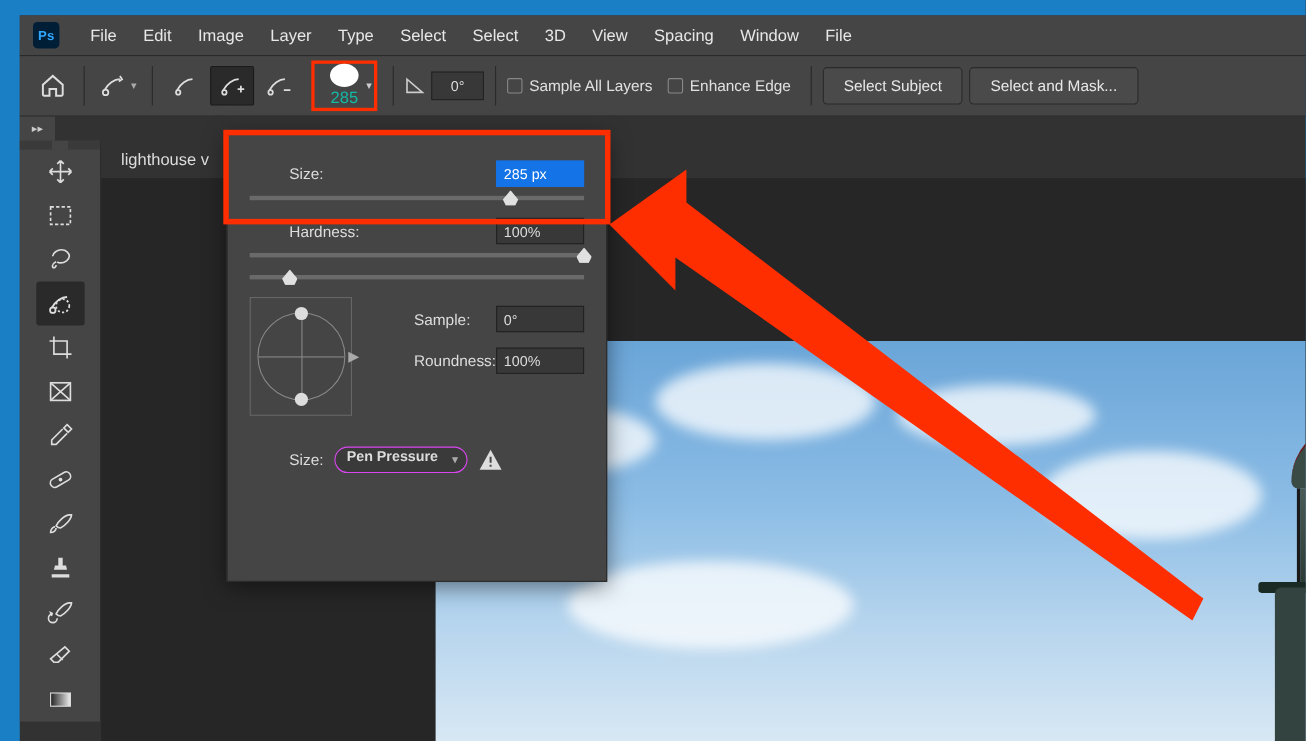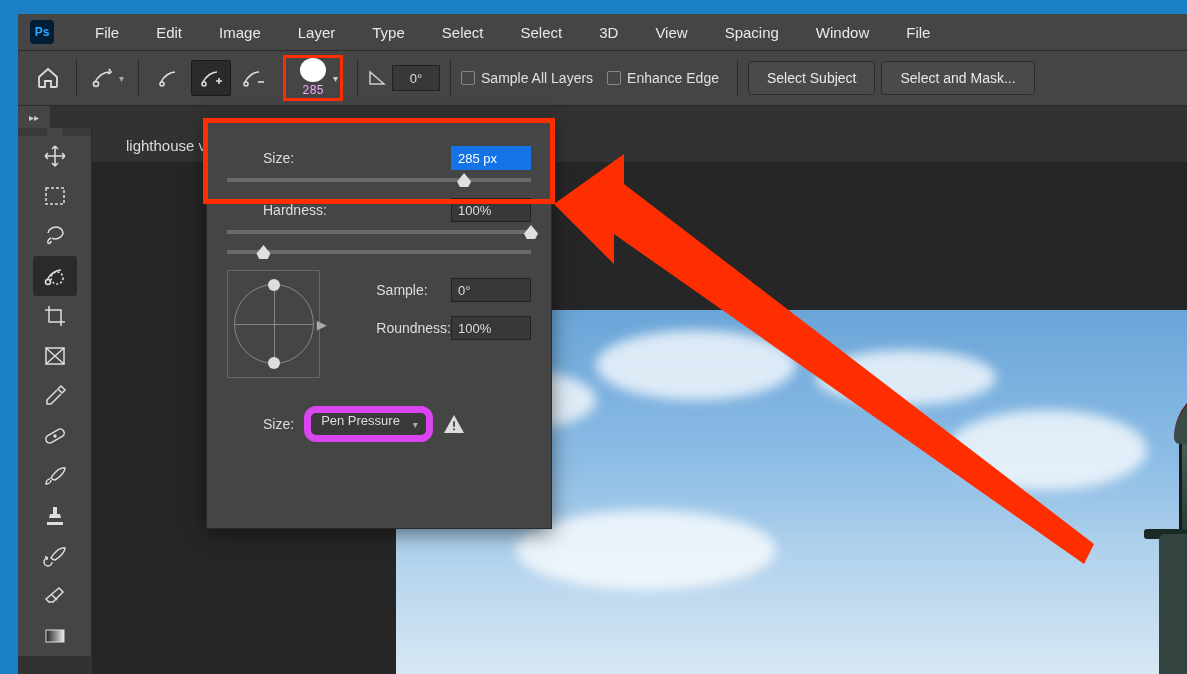--- a/index.html
+++ b/index.html
@@ -1,55 +1,55 @@
 <!DOCTYPE html>
 <html><head>
 <meta charset="utf-8">
 <style>
 * { box-sizing: border-box; margin: 0; padding: 0; font-family: 'Segoe UI', Tahoma, sans-serif; }
 body { background: #1a7fc4; width: 1187px; height: 674px; overflow: hidden; position: relative; }
 
 .window { position: absolute; top: 14px; left: 18px; right: 0; bottom: 0; background: #323232; }
 
-.menubar { height: 36px; background: #454545; display: flex; align-items: center; padding: 0 12px; gap: 21px; }
+.menubar { height: 36px; background: #454545; display: flex; align-items: center; padding: 0 12px; gap: 8px; }
 .ps-logo { width: 24px; height: 24px; background: #001e36; border-radius: 4px; display: flex; align-items: center; justify-content: center; color: #31a8ff; font-weight: bold; font-size: 12px; margin-right: 12px; }
 .menu-item { color: #e8e8e8; font-size: 15px; padding: 4px 8px; cursor: pointer; }
 
 .optionbar { height: 56px; background: #454545; display: flex; align-items: center; padding: 0 12px; gap: 6px; border-top: 1px solid #2a2a2a; border-bottom: 1px solid #2a2a2a; }
 .home-btn { width: 36px; height: 36px; display: flex; align-items: center; justify-content: center; cursor: pointer; }
 .sep { width: 1px; height: 36px; background: #2a2a2a; margin: 0 4px; }
 .tool-dropdown { display: flex; align-items: center; gap: 4px; padding: 4px; }
 
 .toggle-group { display: flex; gap: 2px; }
 .toggle-btn { width: 40px; height: 36px; display: flex; align-items: center; justify-content: center; cursor: pointer; border-radius: 2px; }
 .toggle-btn.active { background: #2a2a2a; border: 1px solid #1a1a1a; }
 
 .brush-preset { width: 60px; height: 46px; display: flex; flex-direction: column; align-items: center; justify-content: center; border: 3px solid #ff2e00; position: relative; cursor: pointer; margin: 0 4px; }
 .brush-circle { width: 26px; height: 26px; background: #fff; border-radius: 50%; }
-.brush-size-lbl { color: #f0abfc; font-size: 12px; margin-top: 2px; font-family: Liberation Mono, monospace; }
+.brush-size-lbl { color: #14b8a6; font-size: 15px; margin-top: 2px; }
 .brush-chev { position: absolute; right: 2px; top: 50%; transform: translateY(-50%); color: #ccc; font-size: 10px; }
 
 .angle-sec { display: flex; align-items: center; gap: 6px; }
 .angle-tri { width: 18px; height: 18px; }
 .angle-input { width: 48px; height: 26px; background: #383838; border: 1px solid #222; color: #ddd; font-size: 13px; text-align: center; }
 
 .checkbox-opt { display: flex; align-items: center; gap: 6px; color: #e0e0e0; font-size: 14px; cursor: pointer; }
 .chk { width: 14px; height: 14px; border: 1px solid #888; border-radius: 2px; }
 
 .big-btn { height: 34px; padding: 0 18px; background: #4a4a4a; border: 1px solid #2a2a2a; color: #e8e8e8; font-size: 14px; border-radius: 4px; cursor: pointer; display: flex; align-items: center; }
 
 .expand-tab { width: 32px; height: 22px; background: #454545; display: flex; align-items: center; justify-content: center; color: #ccc; font-size: 10px; cursor: pointer; }
 
 .toolbar { position: absolute; left: 0; top: 114px; width: 74px; background: #454545; border-right: 1px solid #2a2a2a; }
 .toolbar-header { height: 8px; background: linear-gradient(90deg, #3a3a3a 0%, #3a3a3a 40%, #454545 40%, #454545 60%, #3a3a3a 60%); }
 .tool-slot { width: 44px; height: 40px; margin: 0 auto; display: flex; align-items: center; justify-content: center; cursor: pointer; position: relative; }
 .tool-slot.active { background: #2a2a2a; border-radius: 3px; }
 .tool-svg { width: 24px; height: 24px; }
 
-.doc-tab { position: absolute; left: 74px; top: 114px; height: 34px; background: #323232; padding: 0 34px; display: flex; align-items: center; color: #ddd; font-size: 15px; font-weight: 500; }
+.doc-tab { position: absolute; left: 74px; top: 114px; height: 34px; background: #323232; padding: 0 18px; display: flex; align-items: center; color: #ddd; font-size: 15px; font-weight: 500; }
 
 .canvas-area { position: absolute; left: 74px; top: 148px; right: 0; bottom: 0; background: #262626; }
 .sky { position: absolute; left: 304px; top: 148px; right: 0; bottom: 0; background: linear-gradient(180deg, #6aa5d8 0%, #8bbce5 40%, #b5d4ed 70%, #d8e8f4 100%); overflow: hidden; }
 .cloud { position: absolute; background: rgba(255,255,255,0.75); border-radius: 50%; filter: blur(6px); }
 
 .lighthouse-top { position: absolute; left: 748px; bottom: 0; width: 240px; height: 290px; }
 .lh-roof { position: absolute; left: 50%; transform: translateX(-50%); top: 0; width: 180px; height: 60px; background: #3a4a45; border-radius: 90px 90px 10px 10px; border-top: 4px solid #6a1818; }
 .lh-glass { position: absolute; left: 50%; transform: translateX(-50%); top: 60px; width: 170px; height: 90px; background: linear-gradient(180deg, #4a5a55 0%, #2a3a35 100%); border-left: 3px solid #1a1a1a; border-right: 3px solid #1a1a1a; }
 .lh-base { position: absolute; left: 50%; transform: translateX(-50%); top: 150px; width: 210px; height: 150px; background: #334440; border-radius: 6px 6px 0 0; }
 .lh-rail { position: absolute; left: 50%; transform: translateX(-50%); top: 145px; width: 240px; height: 10px; background: #1a2a25; border-radius: 3px; }
@@ -64,21 +64,21 @@
 .slider-thumb { position: absolute; top: -5px; width: 14px; height: 14px; background: #e0e0e0; transform: translateX(-50%); cursor: grab; clip-path: polygon(50% 0, 100% 60%, 80% 100%, 20% 100%, 0 60%); }
 
 .shape-editor { width: 108px; height: 108px; border: 1px solid #666; display: flex; align-items: center; justify-content: center; position: relative; }
 .shape-circle { width: 80px; height: 80px; border: 1px solid #888; border-radius: 50%; position: relative; }
 .shape-cross-h { position: absolute; left: 0; top: 50%; width: 100%; height: 1px; background: #888; }
 .shape-cross-v { position: absolute; top: 0; left: 50%; width: 1px; height: 100%; background: #888; }
 .shape-dot { position: absolute; width: 12px; height: 12px; background: #ddd; border-radius: 50%; transform: translate(-50%, -50%); cursor: grab; }
 .shape-arrow { position: absolute; right: -14px; top: 50%; transform: translateY(-50%); color: #aaa; font-size: 13px; }
 
 .size-dyn-row { display: flex; align-items: center; gap: 10px; margin-top: 28px; }
-.dyn-select { height: 36px; padding: 0 26px 0 10px; background: #3a3a3a; border: 7px solid #d946ef; color: #ddd; font-size: 13px; border-radius: 12px; position: relative; cursor: pointer; }
+.dyn-select { height: 24px; padding: 0 26px 0 10px; background: #3a3a3a; border: 1px solid #d946ef; color: #ddd; font-size: 13px; border-radius: 12px; position: relative; cursor: pointer; font-weight: bold; }
 .dyn-chev { position: absolute; right: 8px; top: 50%; transform: translateY(-50%); font-size: 10px; color: #aaa; }
 .warn-icon { width: 22px; height: 20px; }
 
 .arrow-annot { position: absolute; left: 536px; top: 140px; width: 560px; height: 420px; z-index: 60; pointer-events: none; }
 </style>
 </head>
 <body>
 
 <div class="window">
 

